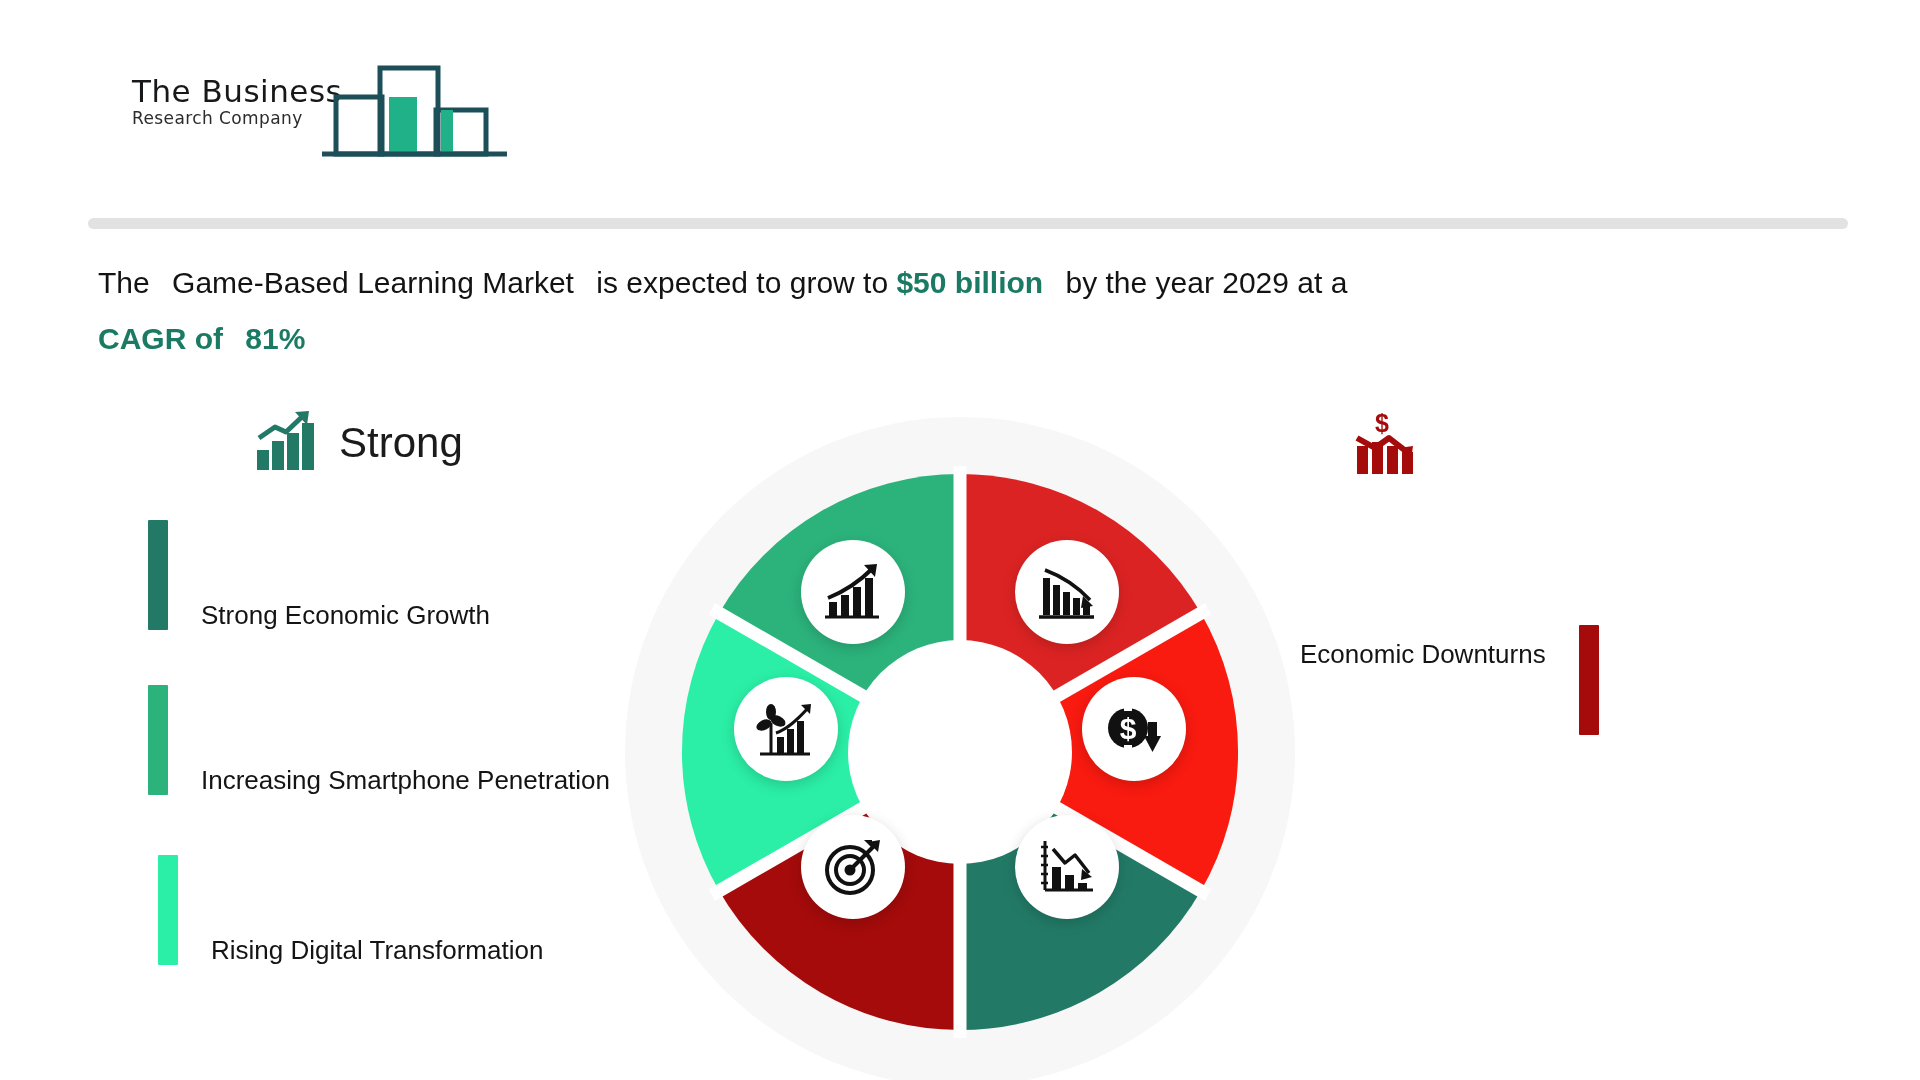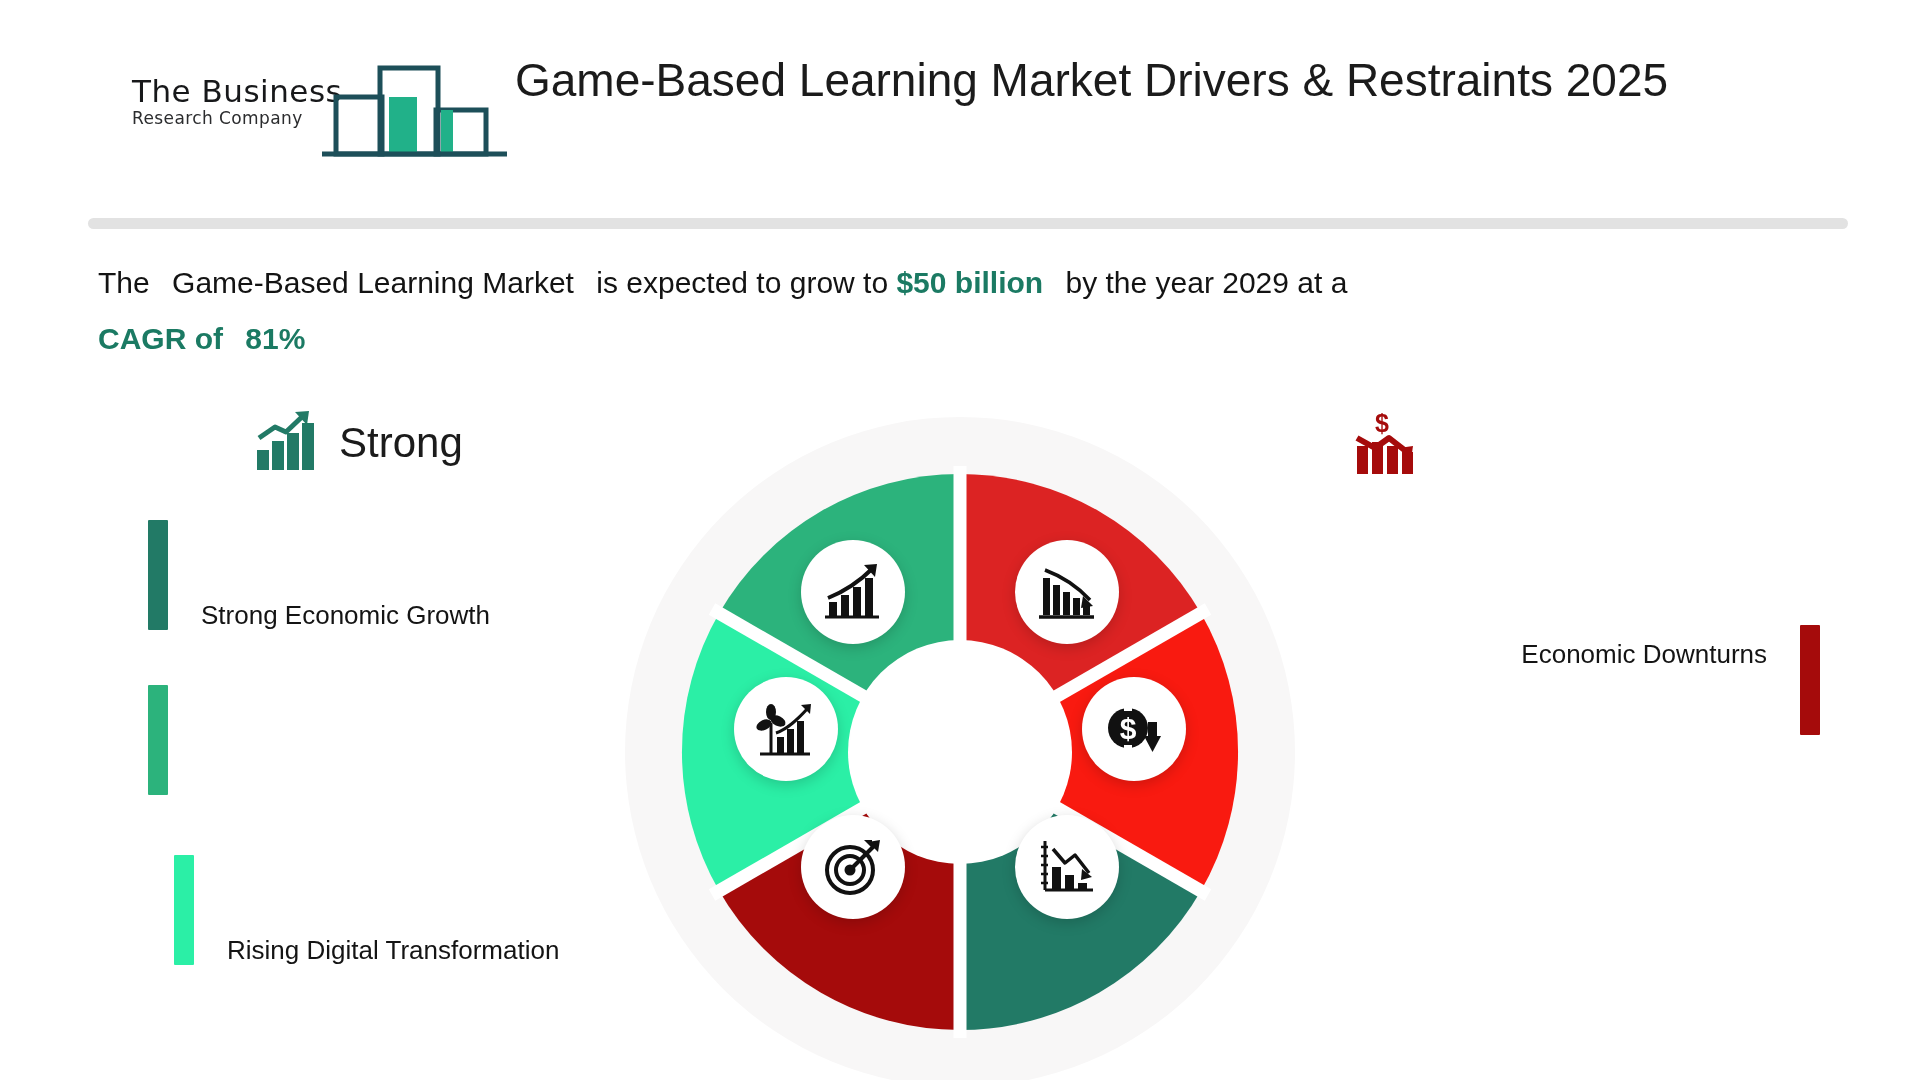--- a/index.html
+++ b/index.html
@@ -129,21 +129,20 @@
     color: #141414;
     line-height: 30px;
     white-space: nowrap;
   }
   .driver-item .item-label { margin-left: 33px; margin-top: 14px; }
 
   .restraint-item {
     position: absolute;
     display: flex;
     align-items: flex-start;
-    justify-content: flex-end;
   }
   .restraint-item .item-label { margin-right: 33px; margin-top: 14px; }
 
   
   .wheel {
     position: absolute;
     left: 660px;
     top: 452px;
     width: 600px;
     height: 600px;
@@ -184,21 +183,20 @@
         <rect x="58" y="16" width="58" height="86" fill="none" stroke="#1d4f59" stroke-width="5"></rect>
         <rect x="14" y="45" width="46" height="57" fill="none" stroke="#1d4f59" stroke-width="5"></rect>
         <rect x="114" y="58" width="50" height="44" fill="none" stroke="#1d4f59" stroke-width="5"></rect>
         <rect x="67" y="45" width="28" height="57" fill="#21b189"></rect>
         <rect x="119" y="58" width="12" height="44" fill="#21b189"></rect>
         <line x1="0" y1="102" x2="185" y2="102" stroke="#1d4f59" stroke-width="5"></line>
       </svg>
     </div>
   </div>
 
-  <div class="page-title">Game-Based Learning Market Drivers &amp; Restraints 2025</div>
 </div>
 
 <div class="divider"></div>
 
 <div class="summary">
   <span>The</span><span class="sp"></span>
   <span>Game-Based Learning Market</span><span class="sp"></span>
   <span>is expected to grow to</span>
   <span class="hl">$50 billion</span><span class="sp"></span>
   <span>by the year 2029 at a</span>
@@ -234,22 +232,23 @@
     </svg>
   </span>
 </div>
 
 <div class="driver-item" style="left:148px; top:520px;">
   <span class="bar" style="height: 110px; background: rgb(34, 122, 102);"></span>
   <span class="item-label">Strong Economic Growth</span>
 </div>
 <div class="driver-item" style="left:148px; top:685px;">
   <span class="bar" style="height: 110px; background: rgb(44, 179, 124);"></span>
-</div>
-<div class="driver-item" style="left:148px; top:855px;padding-left:26px;">
+  <span class="item-label">Increasing Smartphone Penetration</span>
+</div>
+<div class="driver-item" style="left:132px; top:855px;padding-left:26px;">
   <span class="bar" style="height: 110px; background: rgb(43, 239, 166);"></span>
   <span class="item-label">Rising Digital Transformation</span>
 </div>
 
 <div class="restraint-item" style="left:1300px; top:625px; width:520px;">
   <span class="item-label">Economic Downturns</span>
   <span class="bar" style="height: 110px; background: rgb(165, 11, 11);"></span>
 </div>
 
 <div class="wheel">

